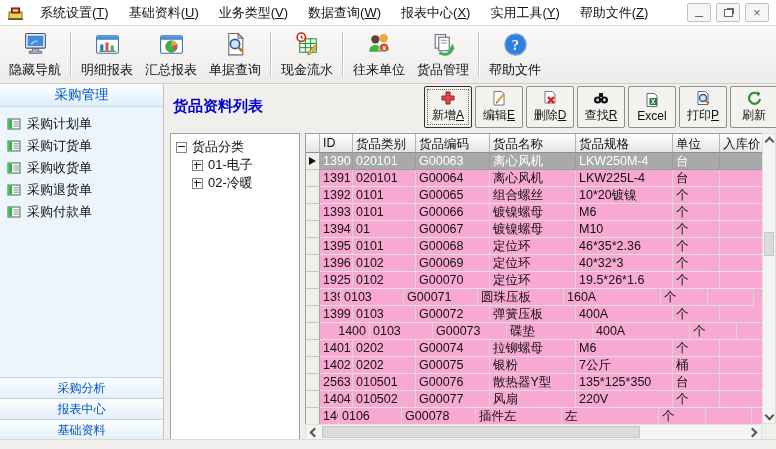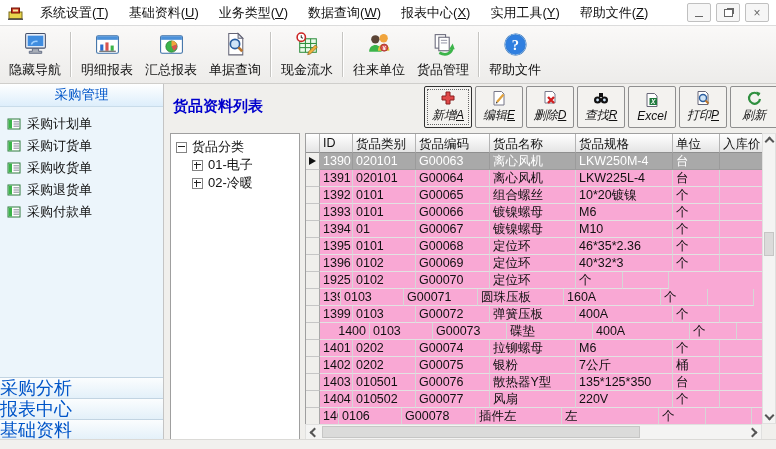--- a/index.html
+++ b/index.html
@@ -26,29 +26,29 @@
   .icon{display:inline-flex;align-items:center;justify-content:center;flex:none;}
   .icon svg{width:100%;height:100%;}
   
   #sidebar{position:absolute;top:84px;left:0;width:164px;bottom:9px;background:#ecf5fb;
            border-right:1px solid #c4c4c4;box-sizing:border-box;}
   #sidebar-header{height:22px;line-height:22px;text-align:center;color:#0055c8;font-size:13.5px;
            background:linear-gradient(#feffff,#ddeefb);border-bottom:1px solid #c9dcea;}
   #sidebar-items{padding-top:6px;}
   .side-item{height:22px;display:flex;align-items:center;padding-left:7px;gap:6px;font-size:13px;}
   #sidebar-bottom{position:absolute;left:0;right:0;bottom:0;}
-  .side-bar-btn{height:20px;line-height:20px;color:#0055c8;font-size:18px;
+  .side-bar-btn{height:20px;line-height:20px;text-align:center;color:#0055c8;font-size:12px;
            background:linear-gradient(#fbfdfe,#e3f0f9);border-top:1px solid #c2d4e2;}
   
   #main{position:absolute;left:164px;top:84px;right:0;bottom:9px;background:#f0efec;}
   #page-title{position:absolute;left:9px;top:13px;font-size:15px;font-weight:bold;color:#0000cc;}
   #action-buttons{position:absolute;left:260px;top:2px;display:flex;gap:3px;}
   .action-btn{width:48px;height:42px;flex:none;background:#f3f2ef;border:1px solid #8f8f8f;border-radius:2px;
            display:flex;flex-direction:column;align-items:center;justify-content:center;gap:1px;
-           font-size:12px;box-sizing:border-box;white-space:nowrap;font-style:italic;}
+           font-size:12px;box-sizing:border-box;white-space:nowrap;}
   .action-btn.focused{border-color:#303030;outline:1px dotted #666;outline-offset:-4px;}
   
   #tree-panel{position:absolute;left:6px;top:49px;width:130px;height:307px;background:#fff;
            border:1px solid #9f9f9f;box-sizing:border-box;font-size:13px;padding-top:4px;overflow:hidden;}
   .tree-row{display:flex;align-items:center;gap:5px;height:18px;padding-left:5px;white-space:nowrap;}
   .tree-row.child{padding-left:21px;}
   .tree-box{width:9px;height:9px;border:1px solid #848484;background:#fff;position:relative;flex:none;}
   .tree-box::before{content:'';position:absolute;left:1px;right:1px;top:3px;height:1px;background:#222;}
   .tree-box.plus::after{content:'';position:absolute;top:1px;bottom:1px;left:3px;width:1px;background:#222;}
   
@@ -453,20 +453,21 @@
             <div class="cell" style="width:97px">40*32*3</div>
             <div class="cell" style="width:47px">个</div>
             <div class="cell" style="width:46px"></div>
           </div>
           <div class="row">
             <div class="sel-cell" style="width:14px"></div>
             <div class="cell num" style="width:33px">1925</div>
             <div class="cell" style="width:63px">0102</div>
             <div class="cell" style="width:74px">G00070</div>
             <div class="cell" style="width:86px">定位环</div>
+            <div class="cell" style="width:97px">19.5*26*1.6</div>
             <div class="cell" style="width:47px">个</div>
             <div class="cell" style="width:46px"></div>
           </div>
           <div class="row">
             <div class="sel-cell" style="width:14px"></div>
             <div class="cell num" style="width:21px">1398</div>
             <div class="cell" style="width:63px">0103</div>
             <div class="cell" style="width:74px">G00071</div>
             <div class="cell" style="width:86px">圆珠压板</div>
             <div class="cell" style="width:97px">160A</div>
@@ -508,21 +509,21 @@
             <div class="cell num" style="width:33px">1402</div>
             <div class="cell" style="width:63px">0202</div>
             <div class="cell" style="width:74px">G00075</div>
             <div class="cell" style="width:86px">银粉</div>
             <div class="cell" style="width:97px">7公斤</div>
             <div class="cell" style="width:47px">桶</div>
             <div class="cell" style="width:46px"></div>
           </div>
           <div class="row">
             <div class="sel-cell" style="width:14px"></div>
-            <div class="cell num" style="width:33px">1403</div>
+            <div class="cell num" style="width:33px">2563</div>
             <div class="cell" style="width:63px">010501</div>
             <div class="cell" style="width:74px">G00076</div>
             <div class="cell" style="width:86px">散热器Y型</div>
             <div class="cell" style="width:97px">135*125*350</div>
             <div class="cell" style="width:47px">台</div>
             <div class="cell" style="width:46px"></div>
           </div>
           <div class="row">
             <div class="sel-cell" style="width:14px"></div>
             <div class="cell num" style="width:33px">1404</div>

